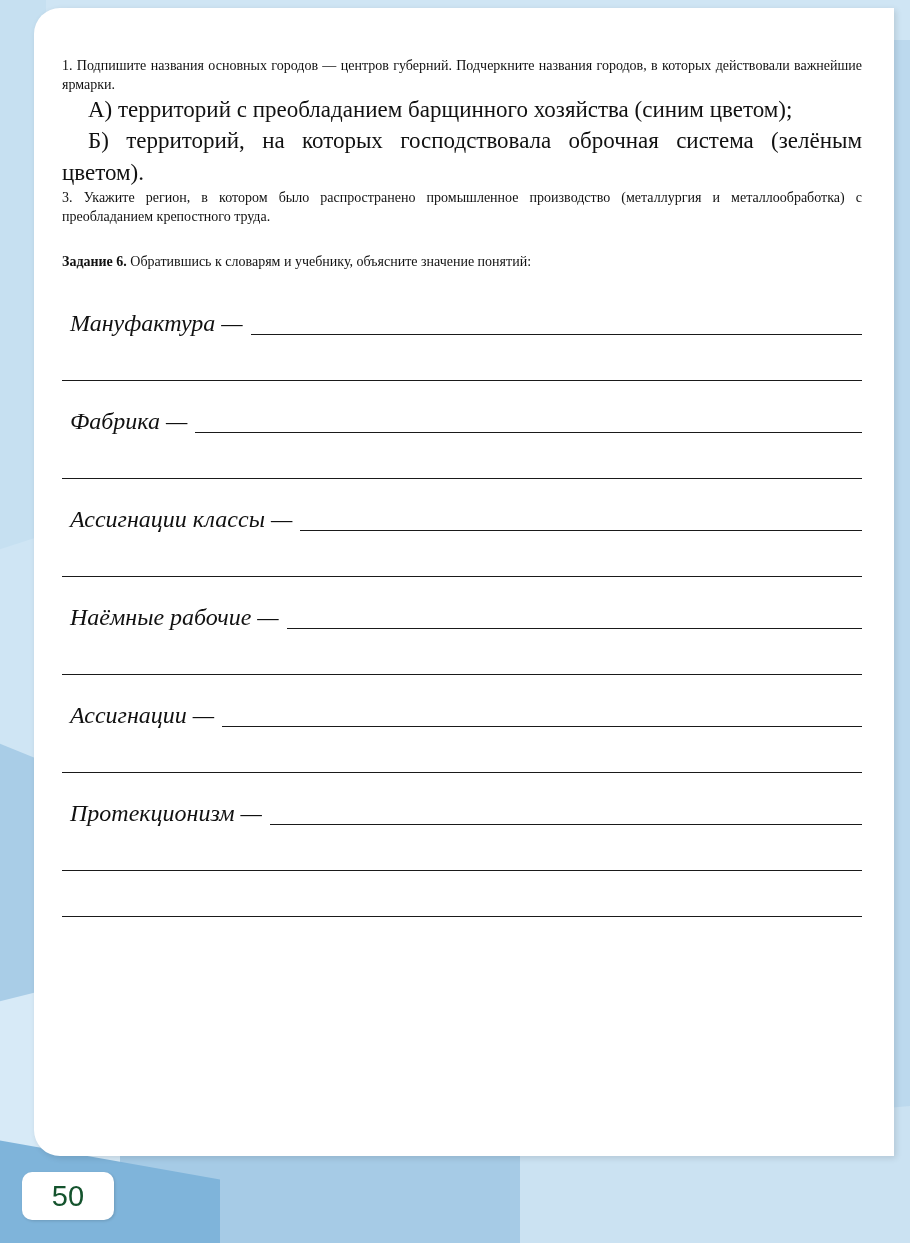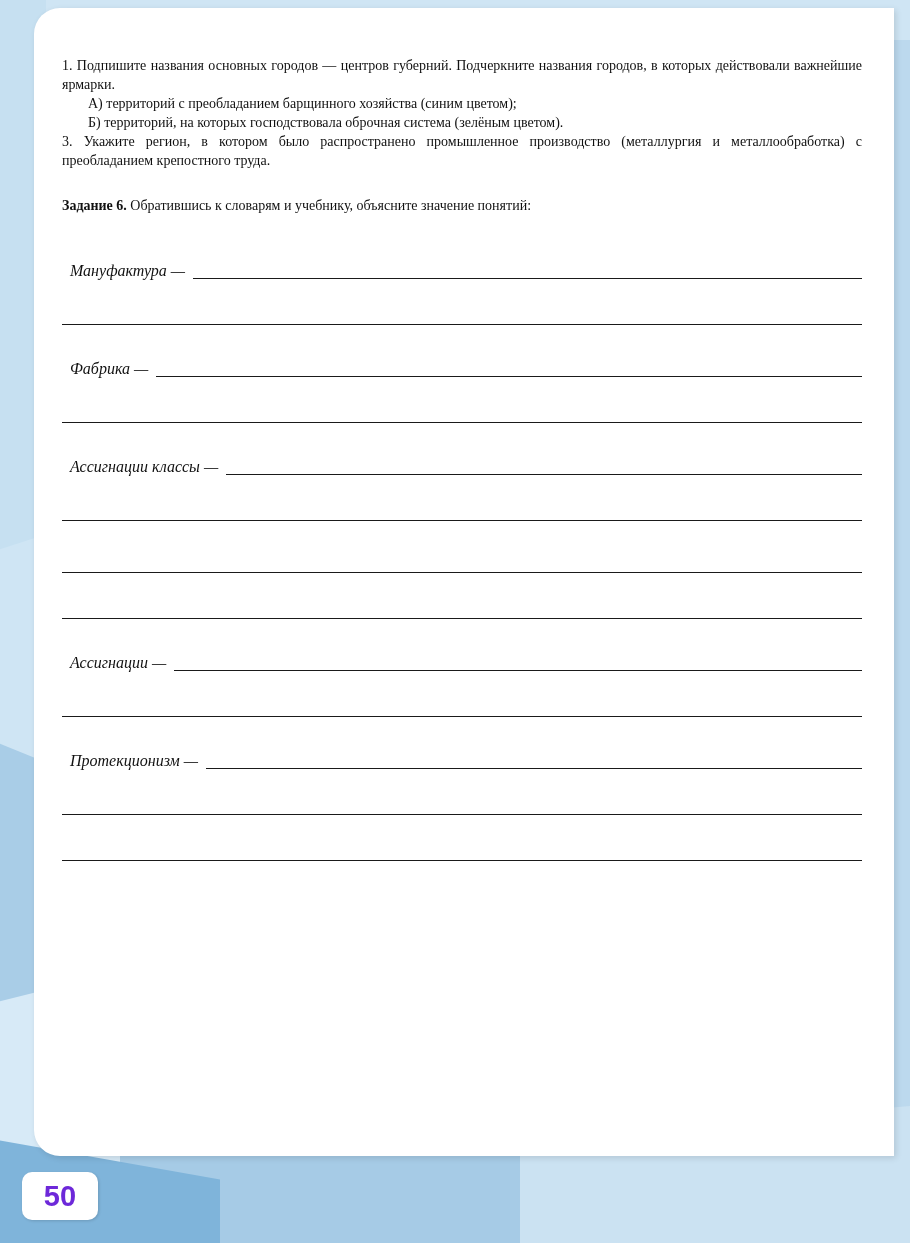--- a/index.html
+++ b/index.html
@@ -98,21 +98,21 @@
     font-size: 14px;
     line-height: 1.36;
     text-align: justify;
     text-justify: inter-word;
     color: #111;
   }
   p.task + p.task { margin-top: 2px; }
 
   p.sub {
     margin: 0;
-    font-size: 14px;
+    font-size: 23px;
     line-height: 1.36;
     text-align: justify;
     color: #111;
     text-indent: 26px;
   }
 
   .section-title {
     margin-top: 26px;
     font-size: 14px;
     line-height: 1.36;
@@ -130,21 +130,21 @@
   }
 
   .term-row {
     display: flex;
     align-items: flex-end;
     height: 46px;
   }
   .term-label {
     font-family: "Liberation Serif", serif;
     font-style: italic;
-    font-size: 16px;
+    font-size: 24px;
     white-space: nowrap;
     padding-right: 8px;
     padding-left: 8px;
     color: #111;
     line-height: 1;
     padding-bottom: 4px;
   }
   .rule {
     flex: 1 1 auto;
     border-bottom: 1.4px solid #1a1a1a;
@@ -160,31 +160,31 @@
     width: 100%;
     border-bottom: 1.4px solid #1a1a1a;
     height: 0;
     margin-bottom: 4px;
   }
 
   .page-number {
     position: absolute;
     left: 22px;
     top: 1172px;
-    width: 76px;
+    width: 92px;
     height: 48px;
     background: #ffffff;
     border-radius: 10px;
     display: flex;
     align-items: center;
     justify-content: center;
     font-family: "Liberation Sans", sans-serif;
-    font-weight: bold;
+    font-weight: normal;
     font-size: 29px;
-    color: #6d28d9;
+    color: #14532d;
     box-shadow: 1px 1px 3px rgba(0,0,0,0.15);
   }
 </style>
 </head>
 <body>
 
 <div class="page">
 
   <div class="bg-shape bg-7"></div>
   <div class="bg-shape bg-8"></div>
@@ -232,20 +232,21 @@
             <span class="term-label">Ассигнации классы —</span>
             <span class="rule"></span>
           </div>
           <div class="rule-row">
             <span class="rule-full"></span>
           </div>
         </div>
 
         <div class="term-block">
           <div class="term-row">
+            <span class="term-label">Наёмные рабочие —</span>
             <span class="rule"></span>
           </div>
           <div class="rule-row">
             <span class="rule-full"></span>
           </div>
         </div>
 
 
         <div class="term-block">
           <div class="term-row">

